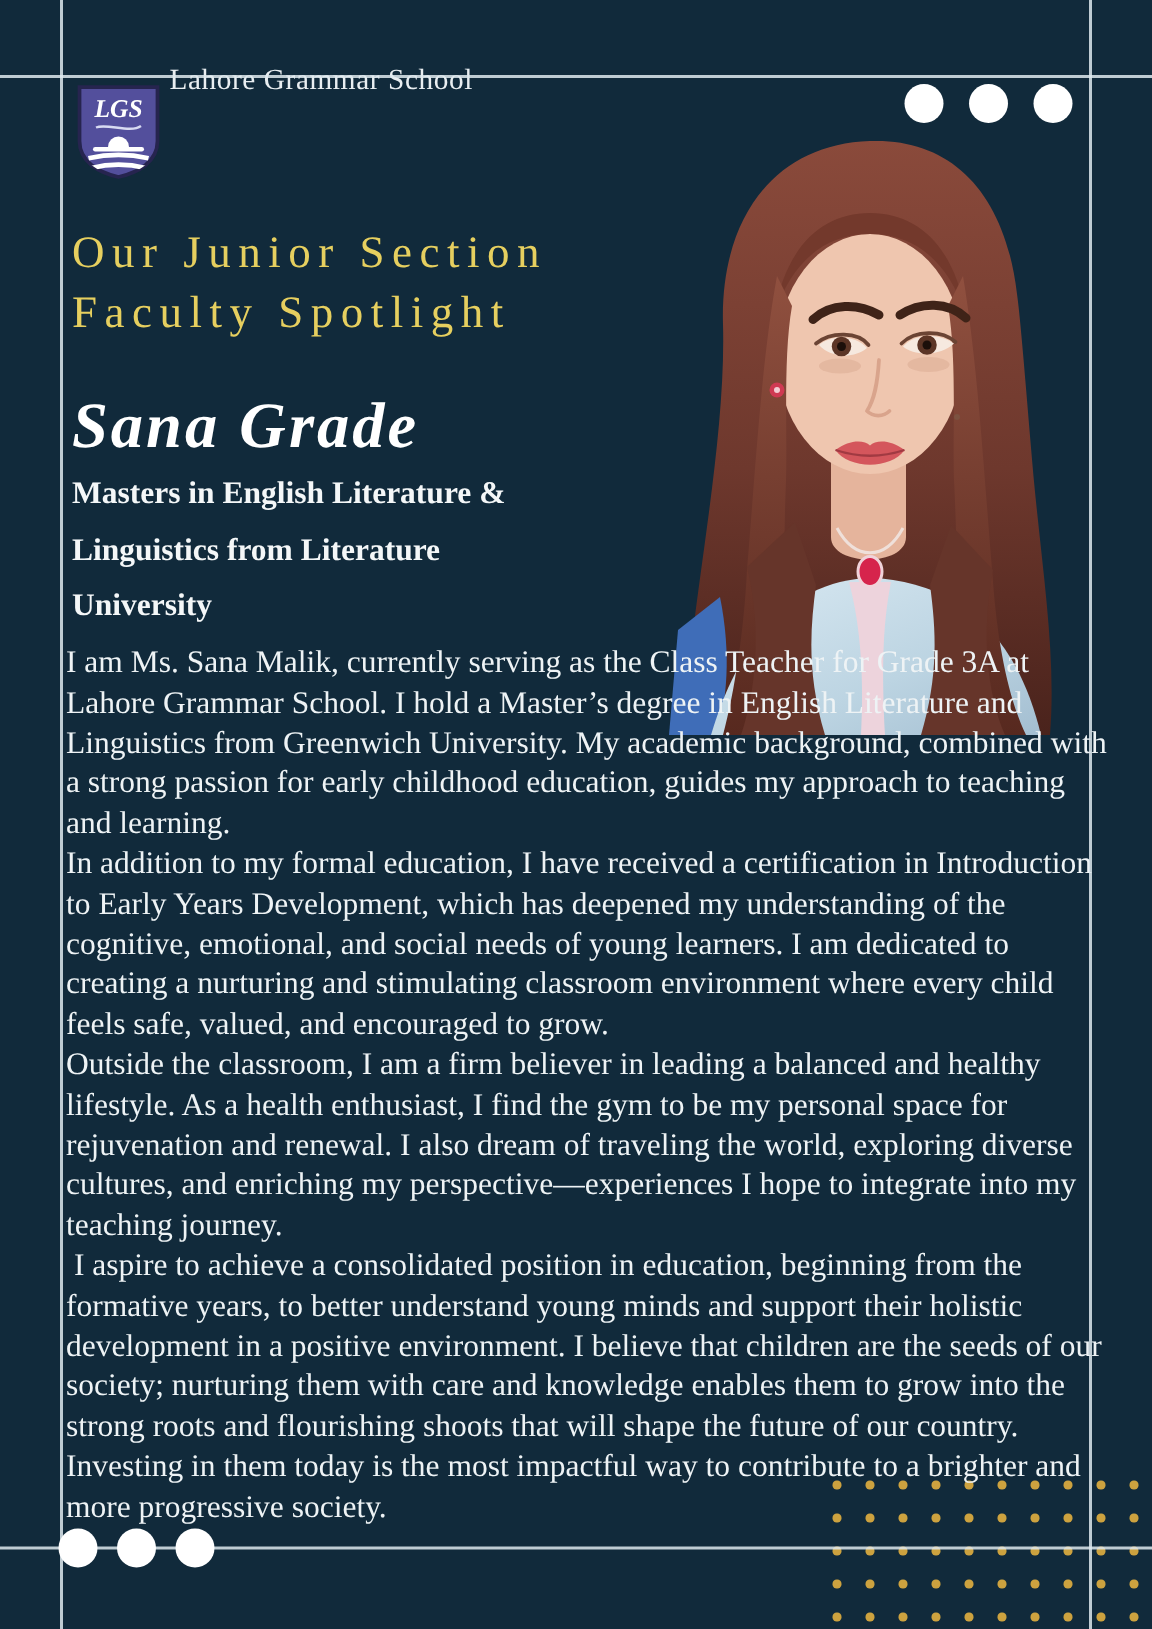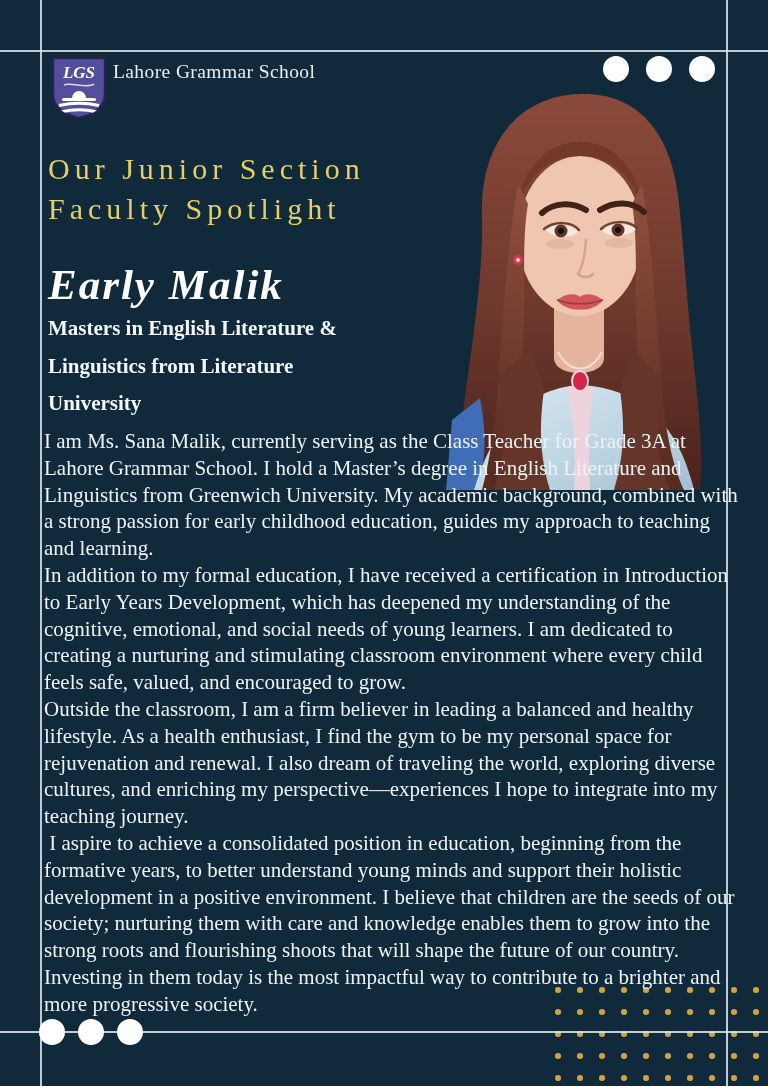--- a/index.html
+++ b/index.html
@@ -22,21 +22,21 @@
   
   .vline,.hline{position:absolute;background:var(--line);z-index:6;}
   .vline{top:0;width:1.5px;height:100%;}
   .vline.left{left:40px;}
   .vline.right{left:726px;}
   .hline{left:0;width:100%;height:1.5px;}
   .hline.top{top:50px;}
   .hline.bottom{top:1031px;}
   
   .logo-wrap{position:absolute;left:50px;top:56px;z-index:3;font-style:italic;}
-  .school-text{position:absolute;left:113px;top:58px;z-index:3;
+  .school-text{position:absolute;left:113px;top:40px;z-index:3;
     font-size:19.5px;line-height:27px;color:#e9eef1;letter-spacing:0.4px;}
   
   .circles{position:absolute;display:flex;z-index:7;}
   .circles.top{left:603px;top:56px;gap:17px;}
   .circles.bottom{left:39px;top:1019px;gap:13px;}
   .circle{width:26px;height:26px;border-radius:50%;background:#ffffff;display:block;}
   
   .title-block{position:absolute;left:48px;top:149px;z-index:3;
     color:var(--yellow);font-size:30px;line-height:40px;letter-spacing:5px;font-weight:500;}
   .teacher-name{position:absolute;left:48px;top:260px;z-index:3;
@@ -93,21 +93,21 @@
     <span class="circle"></span>
     <span class="circle"></span>
     <span class="circle"></span>
   </div>
 
 <div class="title-block">
   <div>Our Junior Section</div>
   <div>Faculty Spotlight</div>
 </div>
 
-<div class="teacher-name">Early Malik</div>
+<div class="teacher-name">Sana Grade</div>
 <div class="qualification">
   <div>Masters in English Literature &amp;</div>
   <div>Linguistics from Literature</div>
   <div>University</div>
 </div>
 
 <div class="portrait">
   <svg width="286" height="402" viewBox="0 0 286 402">
     <defs>
       <linearGradient id="hairGrad" x1="0" y1="0" x2="0" y2="1">

